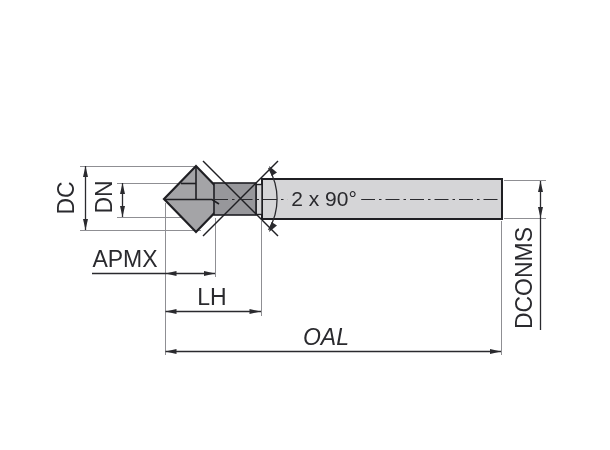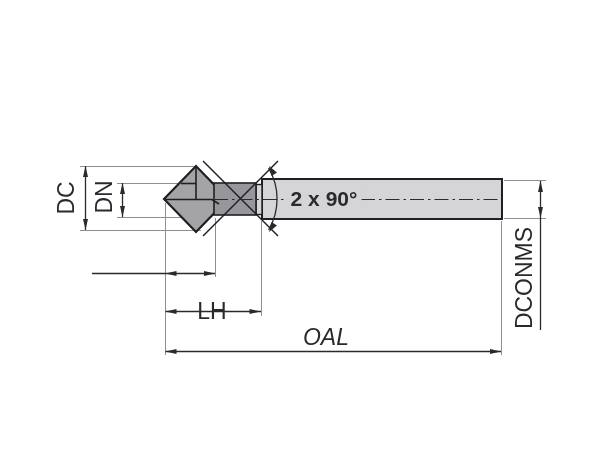--- a/index.html
+++ b/index.html
@@ -101,17 +101,18 @@
 
     <g>
       <line class="dimline" x1="540.5" y1="181" x2="540.5" y2="330"></line>
       <polygon class="arrow" points="540.5,181 538,192 543,192"></polygon>
       <polygon class="arrow" points="540.5,218 538,207 543,207"></polygon>
     </g>
   </svg>
 
   <div class="lbl rot" style="left:66px;  top:198px;">DC</div>
   <div class="lbl rot" style="left:104px; top:197px;">DN</div>
-  <div class="lbl" style="left:212px; top:311px;text-align:center;">LH</div>
+  <div class="lbl" style="left:125px; top:259px;">APMX</div>
+  <div class="lbl" style="left:212px; top:297px;text-align:center;">LH</div>
   <div class="lbl" style="left:326px; top:337px;font-style:italic;">OAL</div>
   <div class="lbl rot" style="left:524px; top:278px;">DCONMS</div>
-  <div class="lbl angle" style="left:324px; top:198px;font-weight:bold;">2 x 90°</div>
+  <div class="lbl angle" style="left:324px; top:198px;">2 x 90°</div>
 </div>
 
 </body></html>

